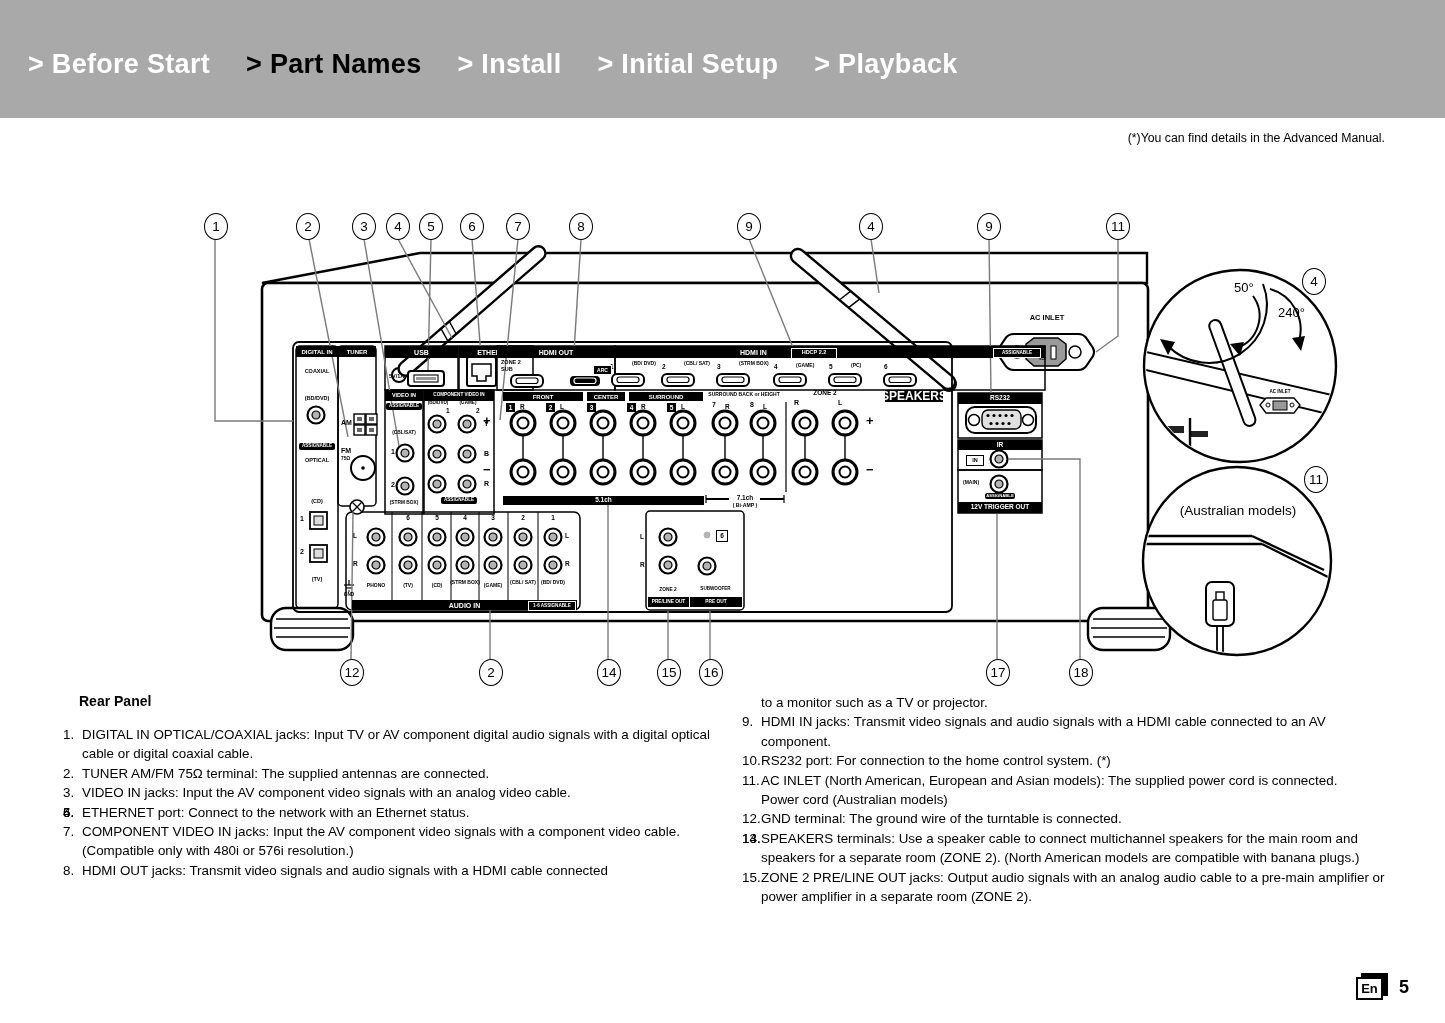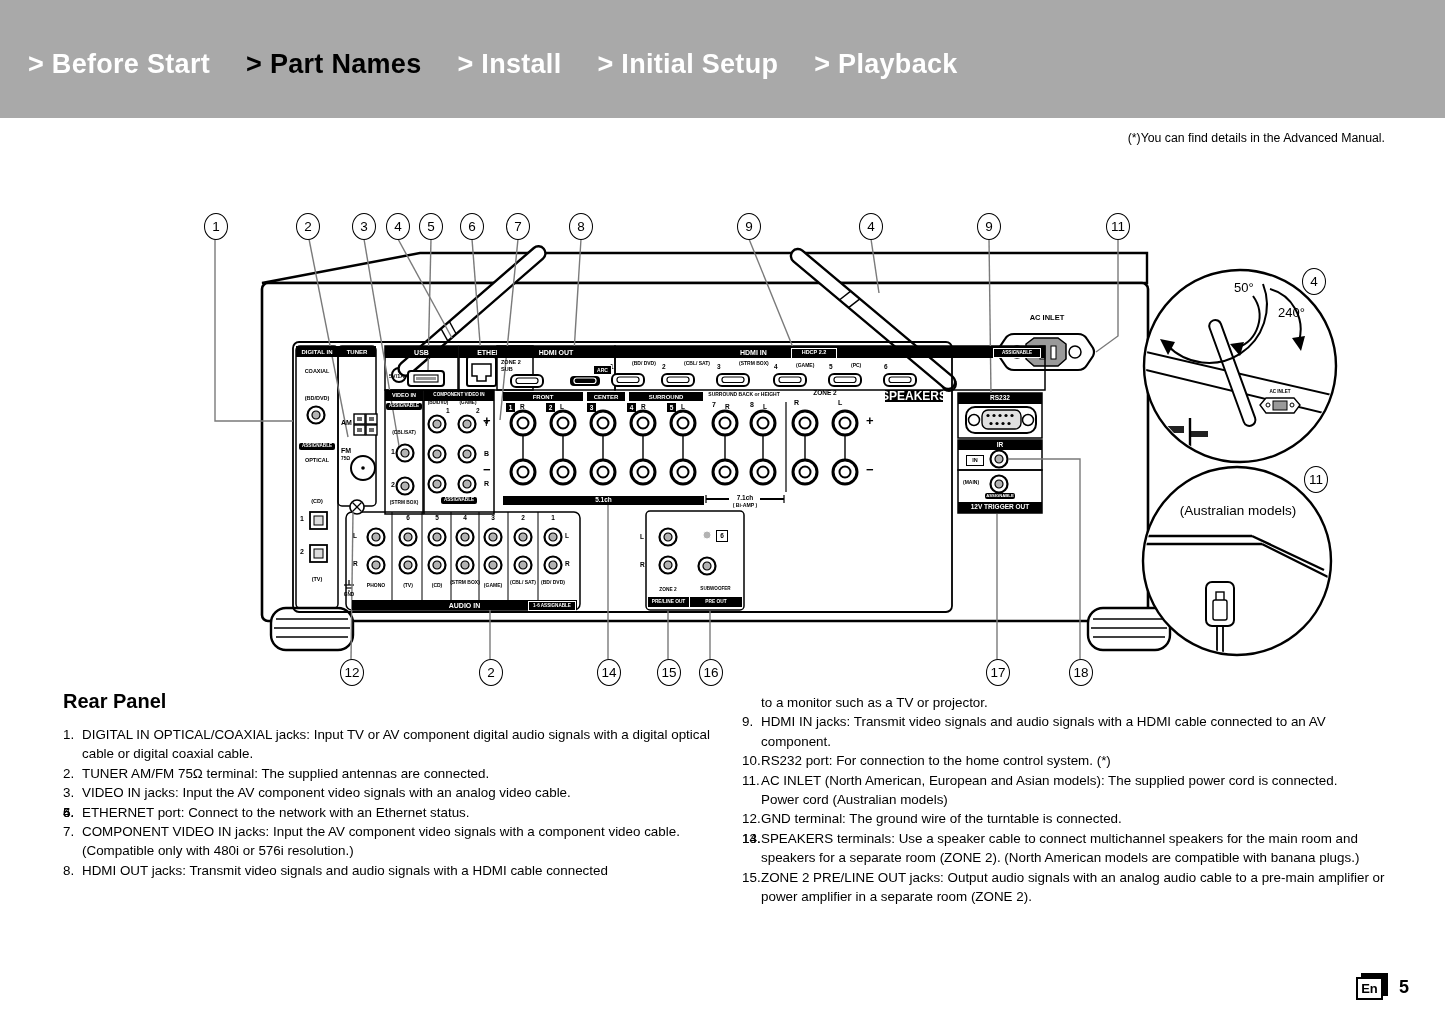--- a/index.html
+++ b/index.html
@@ -17,21 +17,21 @@
   .w{color:#fff;}
   .bar{position:absolute;background:#000;color:#fff;font-weight:bold;display:flex;align-items:center;justify-content:center;line-height:1;z-index:2;white-space:nowrap;}
   .badge{position:absolute;display:flex;align-items:center;justify-content:center;font-weight:bold;line-height:1;z-index:3;white-space:nowrap;}
   .badge.bk{background:#000;color:#fff;border-radius:2px;}
   .badge.wt{background:#fff;color:#000;border:1px solid #000;}
   .badge.ob{background:#000;color:#fff;border:1px solid #fff;}
   .sq{position:absolute;width:9px;height:9px;background:#000;color:#fff;font-size:6.5px;font-weight:bold;display:flex;align-items:center;justify-content:center;z-index:3;}
   .co{position:absolute;width:22px;height:25px;border:1.6px solid #000;border-radius:50%;background:#fff;display:flex;align-items:center;justify-content:center;font-size:13.5px;color:#000;z-index:6;}
   
   .content{position:absolute;color:#000;font-size:13.4px;line-height:19.4px;z-index:2;}
-  .hd{font-weight:bold;font-size:20px;}
+  .hd{font-weight:bold;font-size:14px;margin-left:16px;}
   .li{position:relative;padding-left:19px;}
   .li .n{position:absolute;left:0;top:0;}
   
   .enbox-wrap{position:absolute;left:1356px;top:973px;width:44px;height:32px;z-index:2;}
   .enbox-bk{position:absolute;left:5px;top:0px;width:27px;height:23px;background:#000;}
   .enbox{position:absolute;left:0px;top:4px;width:27px;height:23px;background:#fff;border:2px solid #000;display:flex;align-items:center;justify-content:center;font-size:13px;font-weight:bold;box-sizing:border-box;}
   .pagenum{position:absolute;left:1399px;top:977px;font-size:18px;font-weight:bold;z-index:2;}
 </style>
 </head>
 <body>

